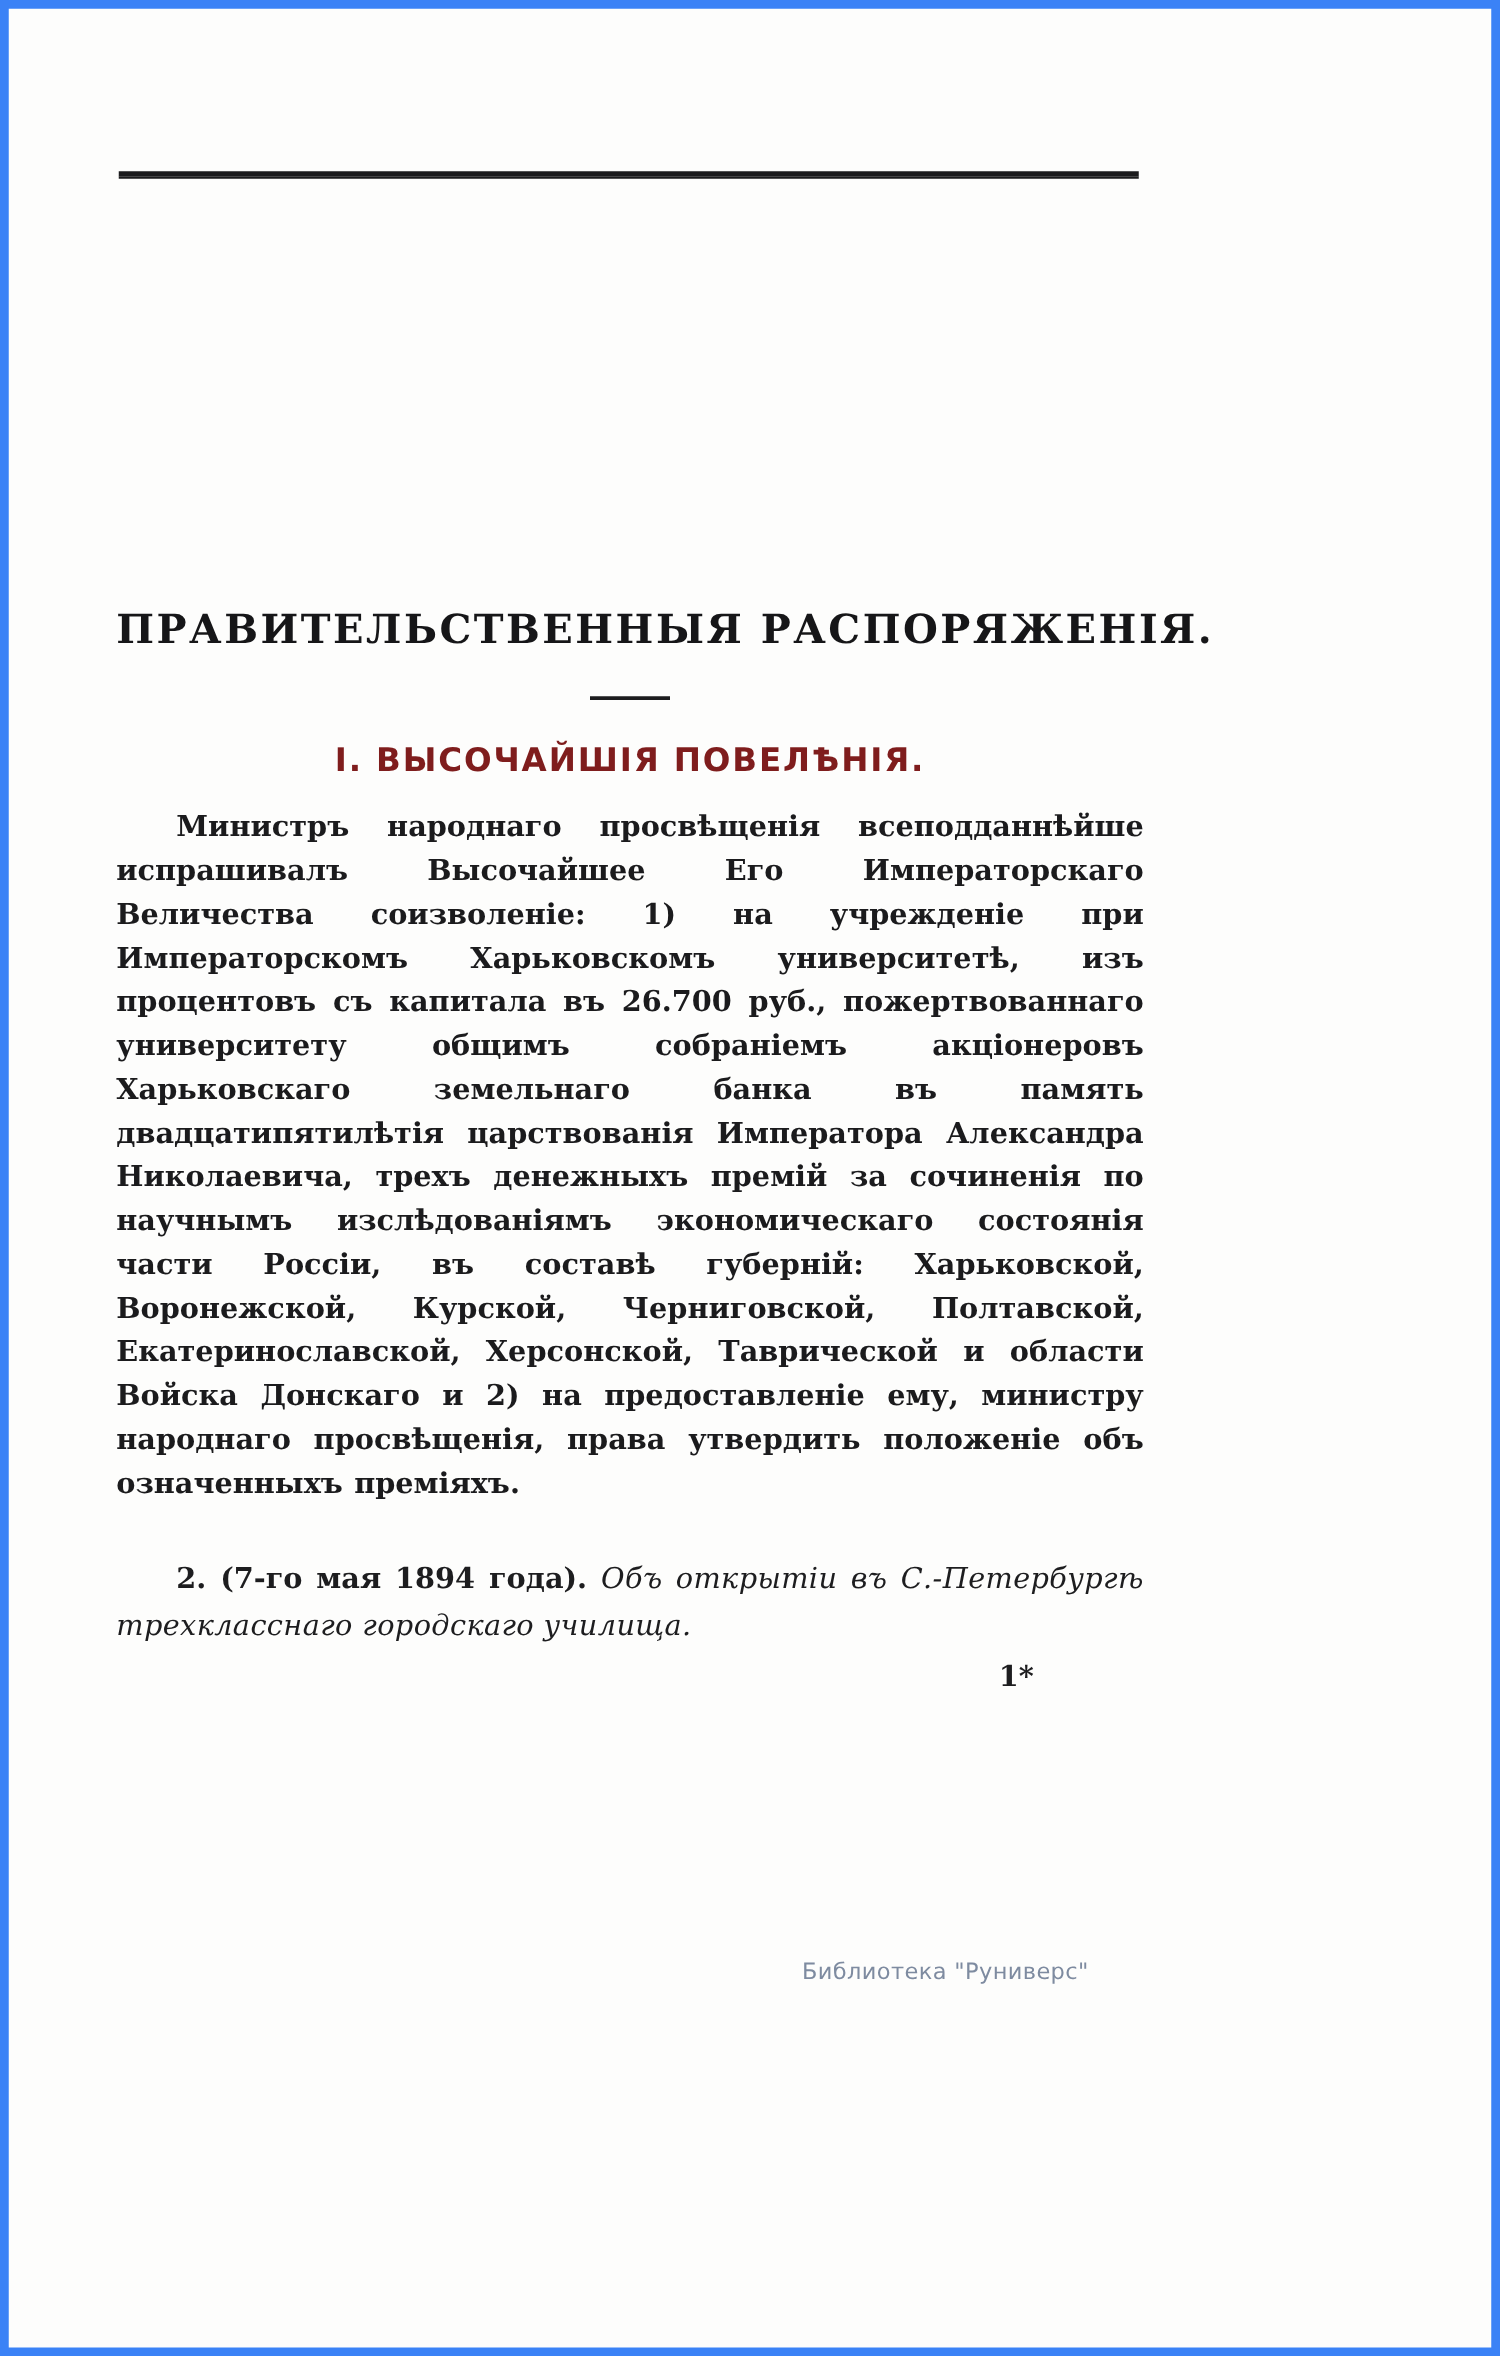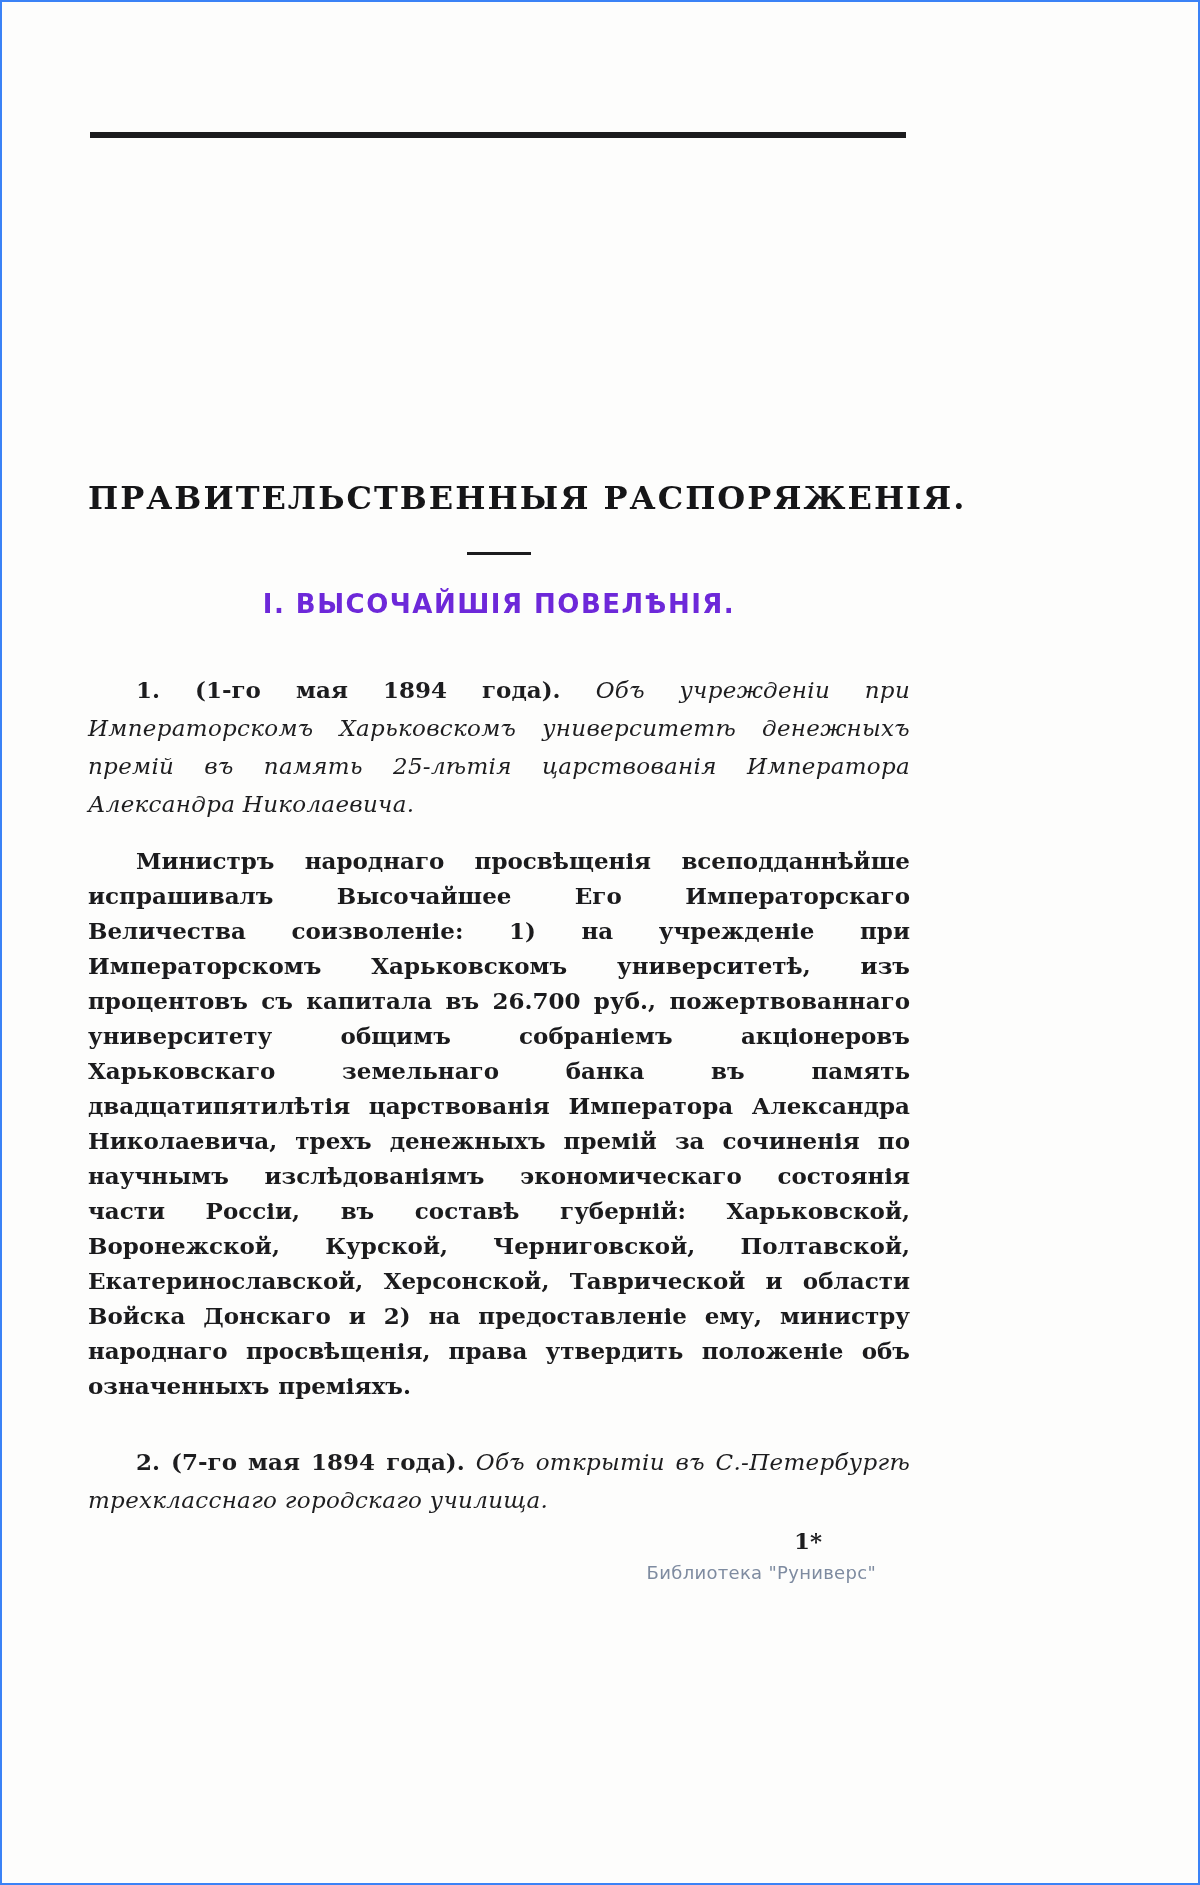--- a/index.html
+++ b/index.html
@@ -10,21 +10,21 @@
     background: #fdfdfc;
     font-family: "DejaVu Serif", "Liberation Serif", serif;
     color: #1d1d1f;
   }
 
   .page {
     position: relative;
     width: 1200px;
     height: 1885px;
     background: #fdfdfc;
-    border: 2px solid #3b82f6;
+    border: 7px solid #3b82f6;
     overflow: hidden;
   }
 
   
   .top-rule {
     position: absolute;
     top: 130px;
     left: 88px;
     width: 816px;
     height: 4px;
@@ -56,21 +56,21 @@
     margin: 36px auto 0 auto;
   }
 
   .section-heading {
     margin-top: 34px;
     text-align: center;
     font-family: "DejaVu Sans", "Liberation Sans", sans-serif;
     font-size: 26px;
     font-weight: bold;
     letter-spacing: 1.5px;
-    color: #6d28d9;
+    color: #7f1d1d;
   }
 
   p.item-heading {
     margin-top: 52px;
     font-size: 23px;
     line-height: 38px;
     text-align: justify;
     text-indent: 48px;
     font-weight: bold;
   }
@@ -123,24 +123,20 @@
   <div class="top-rule"></div>
 
   <div class="content">
 
     <h1 class="doc-title">ПРАВИТЕЛЬСТВЕННЫЯ РАСПОРЯЖЕНІЯ.</h1>
 
     <div class="title-divider"></div>
 
     <h2 class="section-heading">I. ВЫСОЧАЙШІЯ ПОВЕЛѢНІЯ.</h2>
 
-    <p class="item-heading">
-      <span>1. (1-го мая 1894 года).</span>
-      <em>Объ учрежденіи при Императорскомъ Харьковскомъ университетѣ денежныхъ премій въ память 25-лѣтія царствованія Императора Александра Николаевича.</em>
-    </p>
 
     <p class="body-par">Министръ народнаго просвѣщенія всеподданнѣйше испрашивалъ Высочайшее Его Императорскаго Величества соизволеніе: 1) на учрежденіе при Императорскомъ Харьковскомъ университетѣ, изъ процентовъ съ капитала въ 26.700 руб., пожертвованнаго университету общимъ собраніемъ акціонеровъ Харьковскаго земельнаго банка въ память двадцатипятилѣтія царствованія Императора Александра Николаевича, трехъ денежныхъ премій за сочиненія по научнымъ изслѣдованіямъ экономическаго состоянія части Россіи, въ составѣ губерній: Харьковской, Воронежской, Курской, Черниговской, Полтавской, Екатеринославской, Херсонской, Таврической и области Войска Донскаго и 2) на предоставленіе ему, министру народнаго просвѣщенія, права утвердить положеніе объ означенныхъ преміяхъ.</p>
 
 
     <p class="item-heading second">
       <span>2. (7-го мая 1894 года).</span>
       <em>Объ открытіи въ С.-Петербургѣ трехкласснаго городскаго училища.</em>
     </p>
 
 

